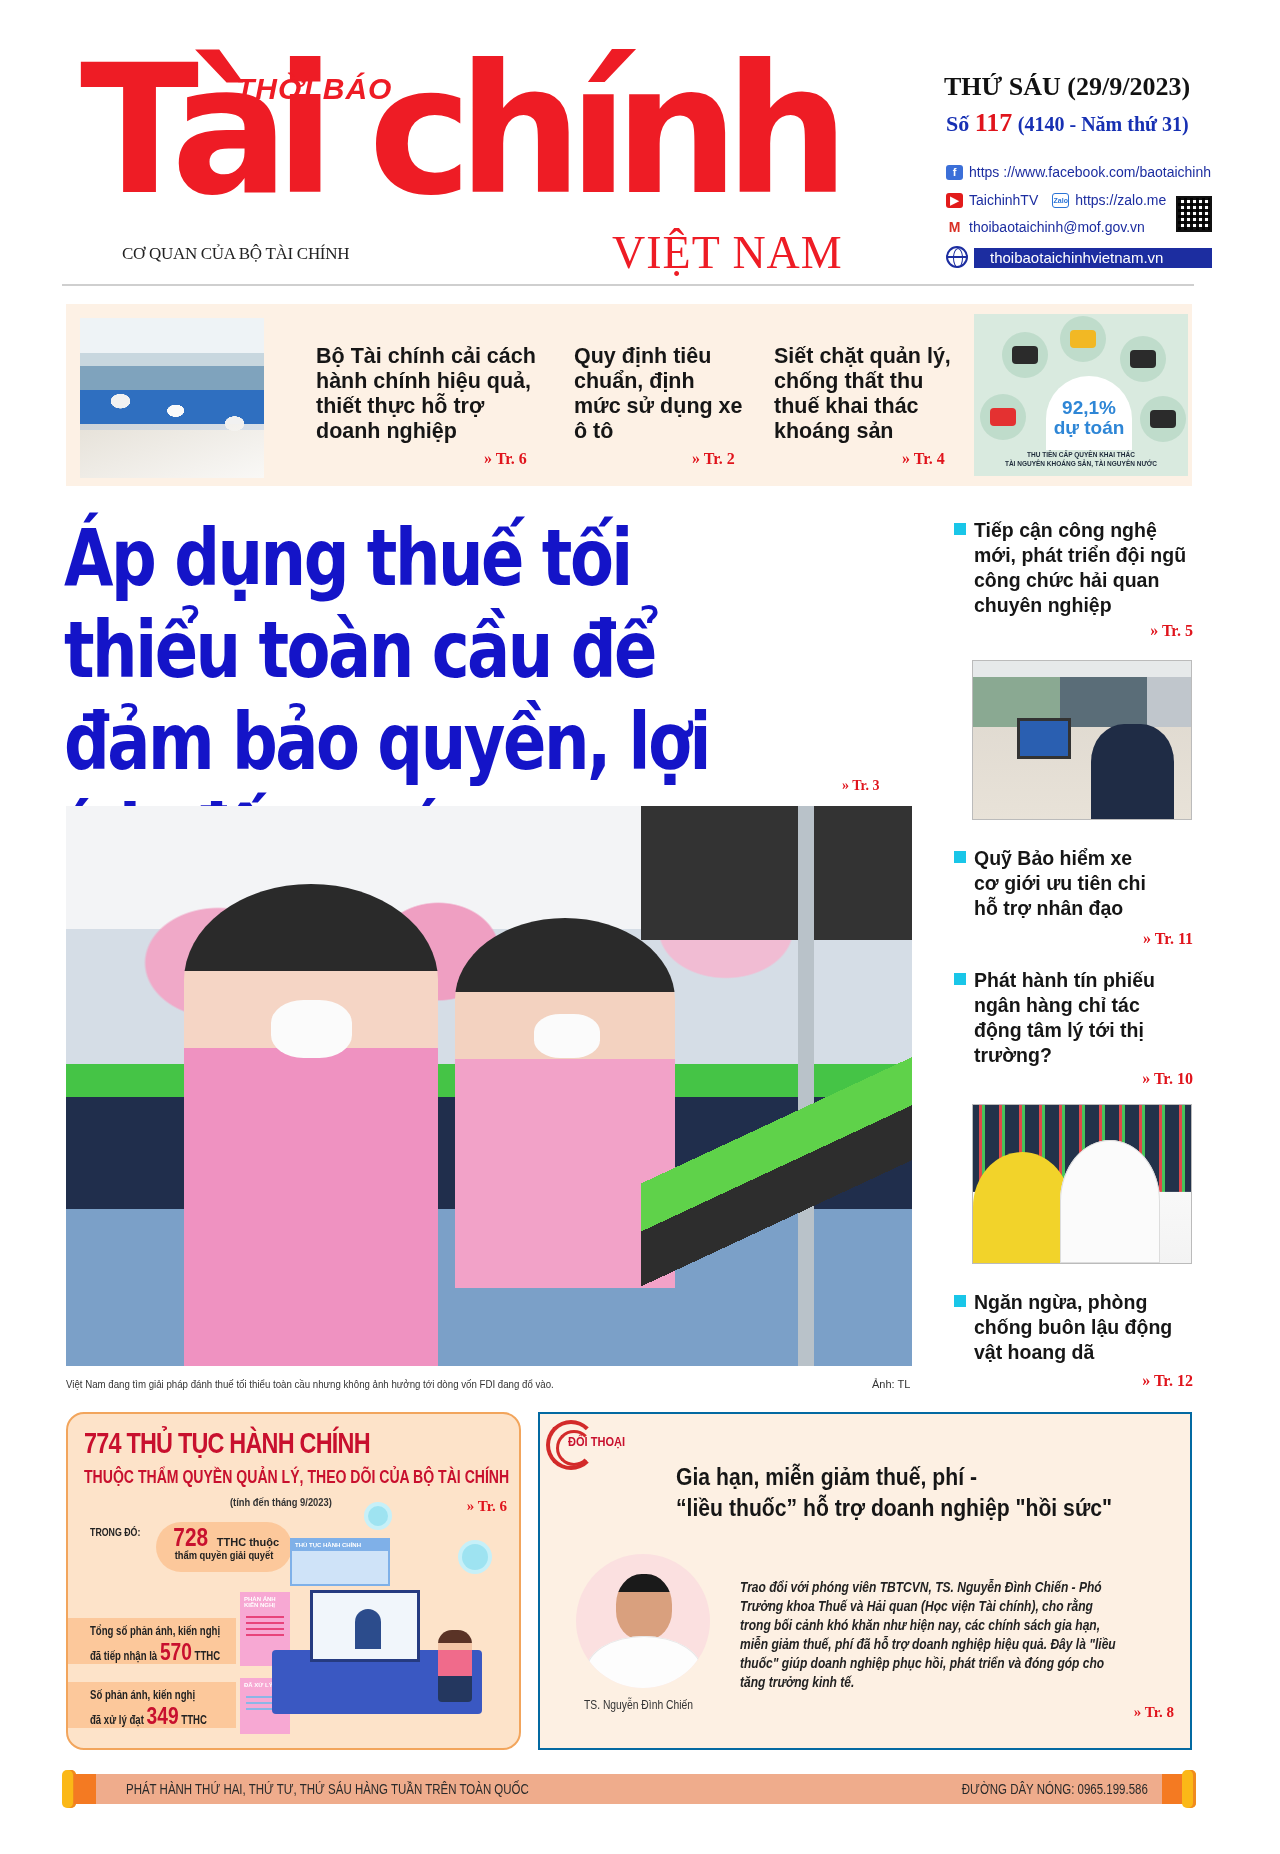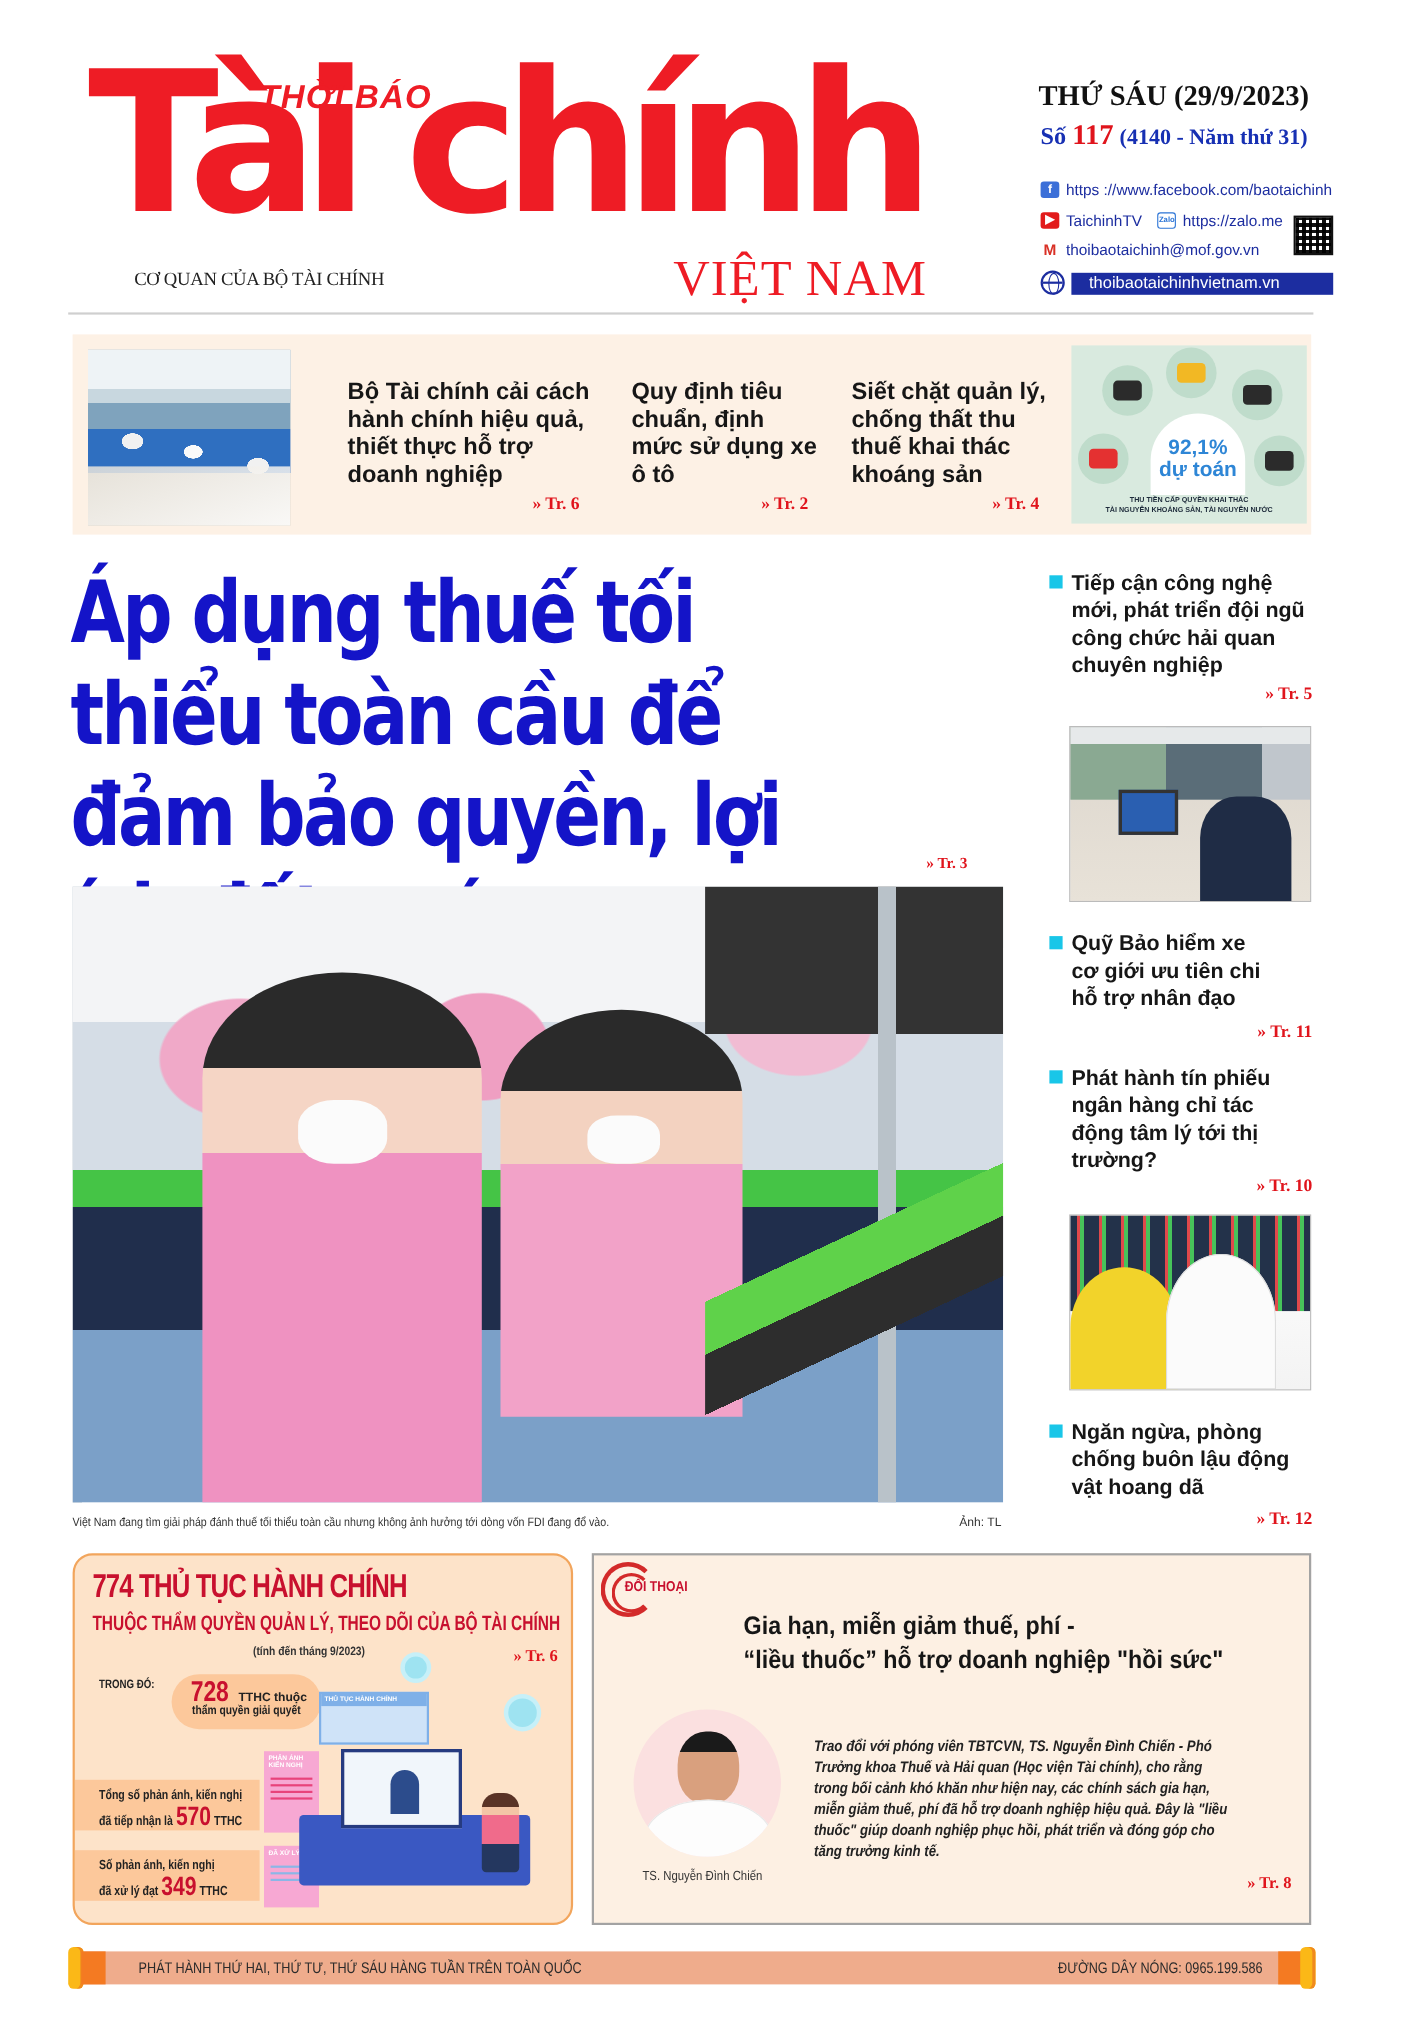--- a/index.html
+++ b/index.html
@@ -111,21 +111,21 @@
     .doc-card .hdr { color: #fff; font-weight: bold; font-size: 6px; padding: 4px; }
     .doc-card .ln { height: 2px; background: #e8437b; margin: 4px 6px; }
     .blue-card { position: absolute; left: 222px; top: 124px; width: 100px; height: 48px; background: #cfe3f8; border: 2px solid #7fb0e8; }
     .blue-card .hdr { height: 11px; background: #7fb0e8; color: #fff; font-size: 6px; font-weight: bold; padding-left: 3px; line-height: 11px; }
     .desk { position: absolute; left: 204px; top: 236px; width: 210px; height: 64px; background: #3a58c2; border-radius: 4px; }
     .monitor { position: absolute; left: 242px; top: 176px; width: 110px; height: 72px; background: #f1f6fb; border: 3px solid #263b80; }
     .monitor::after { content:""; position:absolute; left:42px; top:16px; width:26px; height:40px; background:#2c4c8c; border-radius:13px 13px 0 0; }
     .woman { position: absolute; left: 370px; top: 216px; width: 34px; height: 72px; background: linear-gradient(180deg,#5a3326 0 18%,#f3c5a6 18% 28%,#f06b8b 28% 64%,#24375f 64%); border-radius: 14px 14px 4px 4px; }
     .gear { position: absolute; width: 26px; height: 26px; border-radius: 50%; background: #9ee3f1; box-shadow: 0 0 0 4px #c7f0f8; }
 
-    .dialog-box { position: absolute; left: 538px; top: 1412px; width: 654px; height: 338px; background: #fdf0e3; border: 2px solid #a3a3a3; }
+    .dialog-box { position: absolute; left: 538px; top: 1412px; width: 654px; height: 338px; background: #fdf0e3; border: 2px solid #0369a1; }
     .dialog-logo { position: absolute; left: 6px; top: 6px; width: 50px; height: 50px; border: 4px solid #d32a2a; border-radius: 50%; border-right-color: transparent; }
     .dialog-logo::after { content:""; position:absolute; left:6px; top:6px; width:30px; height:30px; border:3px solid #d32a2a; border-radius:50%; border-right-color: transparent; }
     .dialog-kicker { position: absolute; left: 28px; top: 20px; font-weight: bold; font-size: 13px; color: #c8102e; transform: scaleX(0.85); transform-origin: left; }
     .dialog-title { position: absolute; left: 136px; top: 48px; font-size: 23px; line-height: 31px; font-weight: bold; color: #161616; transform: scaleX(0.92); transform-origin: left; }
     .portrait { position: absolute; left: 36px; top: 140px; width: 134px; height: 134px; border-radius: 50%; background: #fbe0e0; overflow: hidden; }
     .portrait .head { position:absolute; left:40px; top:20px; width:56px; height:66px; background: linear-gradient(180deg,#1a1a1a 0 28%,#d9a07e 28%); border-radius: 46% 46% 44% 44%; }
     .portrait .body { position:absolute; left:10px; top:82px; width:116px; height:70px; background:#fdfdfd; border-radius: 50% 50% 0 0; box-shadow: inset 0 0 0 1px #e7e7e7; }
     .portrait-name { position: absolute; left: 44px; top: 284px; font-size: 12px; color: #333; transform: scaleX(0.86); transform-origin: left; }
     .dialog-body { position: absolute; left: 200px; top: 164px; width: 444px; font-size: 14px; line-height: 19px; font-style: italic; font-weight: bold; color: #222; transform: scaleX(0.86); transform-origin: left; }
     .dialog-ref { position: absolute; right: 16px; top: 290px; font-family: "Liberation Serif", serif; font-weight: bold; font-size: 15px; color: #e0141c; }

